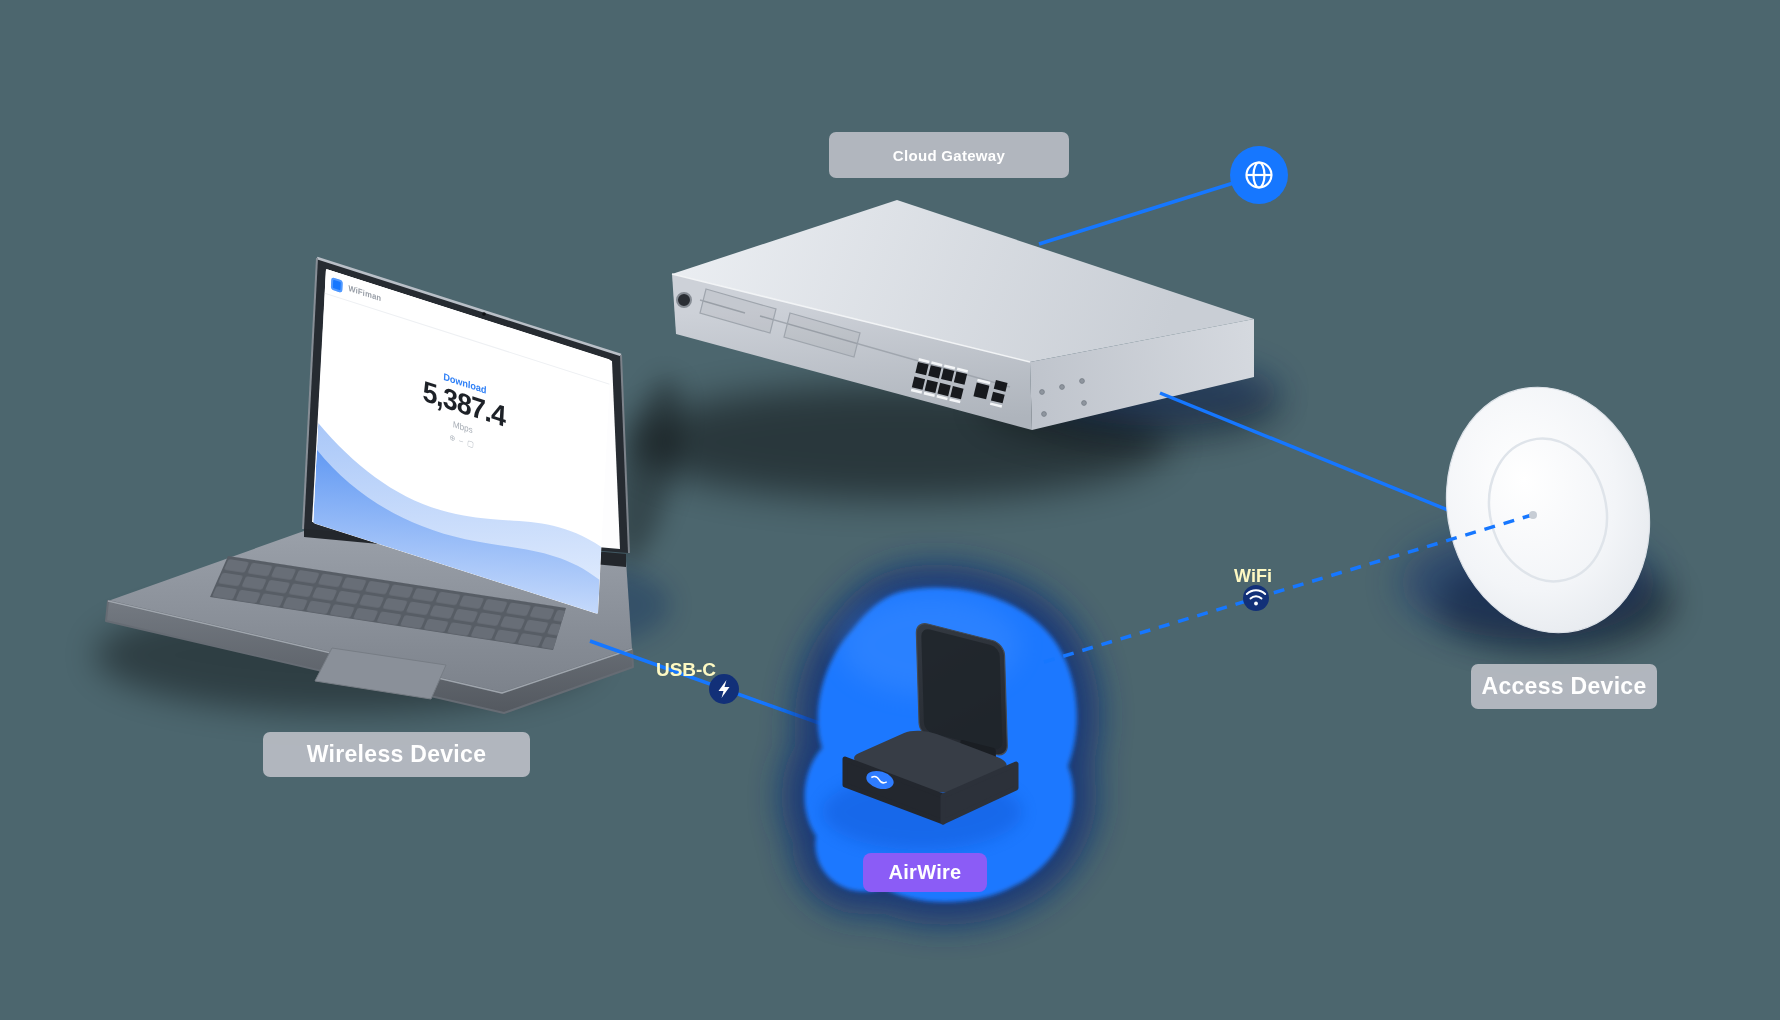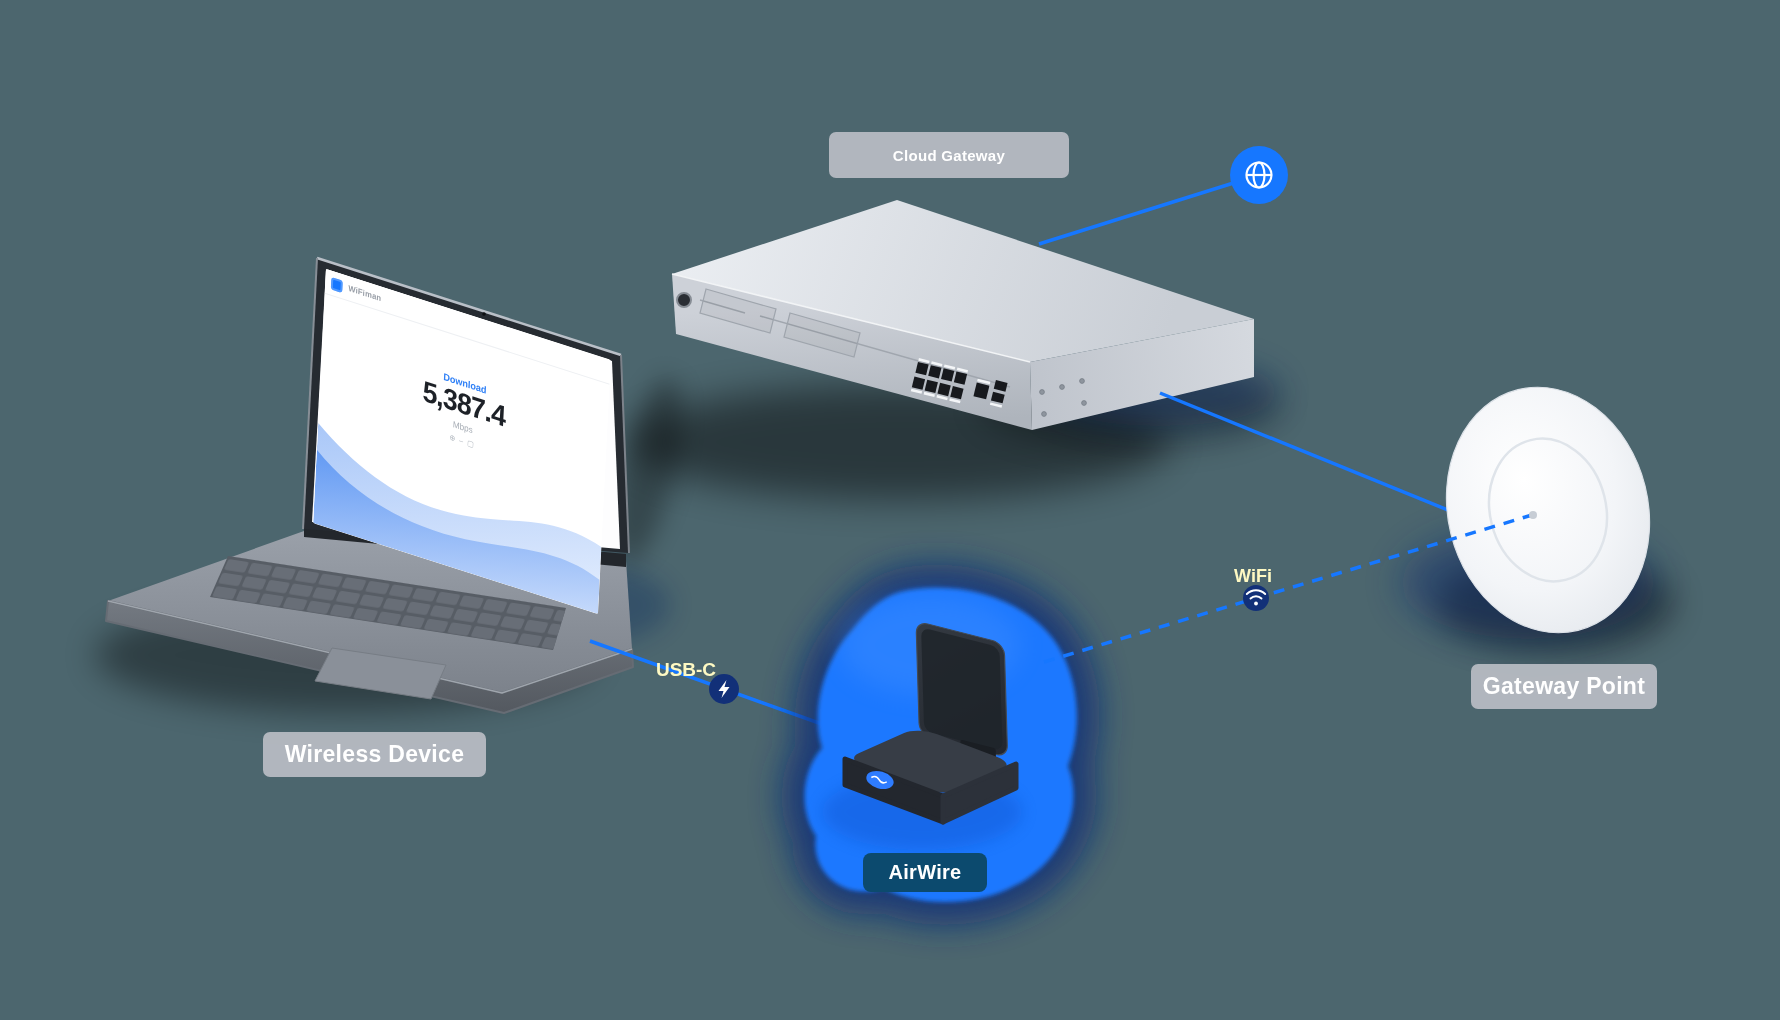--- a/index.html
+++ b/index.html
@@ -3,23 +3,23 @@
 <meta charset="utf-8">
 <style>
   html,body{margin:0;padding:0;background:#4C666E;width:1780px;height:1020px;overflow:hidden;}
   #stage{position:relative;width:1780px;height:1020px;background:#4C666E;font-family:"Liberation Sans",sans-serif;}
   #scene{position:absolute;left:0;top:0;z-index:1;}
 
   
   .chip{position:absolute;z-index:3;display:flex;align-items:center;justify-content:center;
         background:rgba(182,187,194,0.95);color:#fff;font-weight:700;border-radius:7px;
         letter-spacing:.3px;user-select:none;}
-  .chip.blue{background:#0c4a6e;border-radius:8px;}
+  .chip.blue{background:#8b5cf6;border-radius:8px;}
   #chip-gateway{left:797px;top:132px;width:240px;height:46px;font-size:15px;margin-left:32px;}
-  #chip-wireless{left:263px;top:732px;width:223px;height:45px;font-size:23px;}
+  #chip-wireless{left:263px;top:732px;width:267px;height:45px;font-size:23px;}
   #chip-ap{left:1471px;top:664px;width:186px;height:45px;font-size:23px;}
   #chip-airwire{left:863px;top:853px;width:124px;height:39px;font-size:20px;}
   .conn-label{position:absolute;z-index:3;color:#fef9c3;font-weight:700;text-align:center;}
   #lbl-usbc{left:649px;top:659px;width:74px;font-size:19px;}
   #lbl-wifi{left:1218px;top:566px;width:70px;font-size:18px;}
 
   
   #laptop-screen-content{position:absolute;left:326px;top:269px;width:299px;height:246px;
      transform-origin:0 0;transform:rotate(17.7deg) skewX(14.8deg);
      background:#ffffff;z-index:2;overflow:hidden;border-radius:2px;}
@@ -248,18 +248,18 @@
             <stop offset="1" stop-color="#c3d8fb"></stop>
       </linearGradient>
     </defs>
     <path d="M0,15 C45,49 95,67 155,59 C210,52 245,31 299,47 L299,112 L0,112 Z" fill="url(#wv1)"></path>
     <path d="M0,41 C40,73 95,87 158,81 C215,75 255,61 299,79 L299,112 L0,112 Z" fill="url(#wv2)" opacity="0.95"></path>
   </svg>
 </div>
 
 <div class="chip" id="chip-gateway">Cloud Gateway</div>
 <div class="chip" id="chip-wireless">Wireless Device</div>
-<div class="chip" id="chip-ap">Gateway Point</div>
+<div class="chip" id="chip-ap">Access Device</div>
 <div class="chip blue" id="chip-airwire">AirWire</div>
 <div class="conn-label" id="lbl-usbc">USB-C</div>
 <div class="conn-label" id="lbl-wifi">WiFi</div>
 
 </div>
 
 </body></html>

